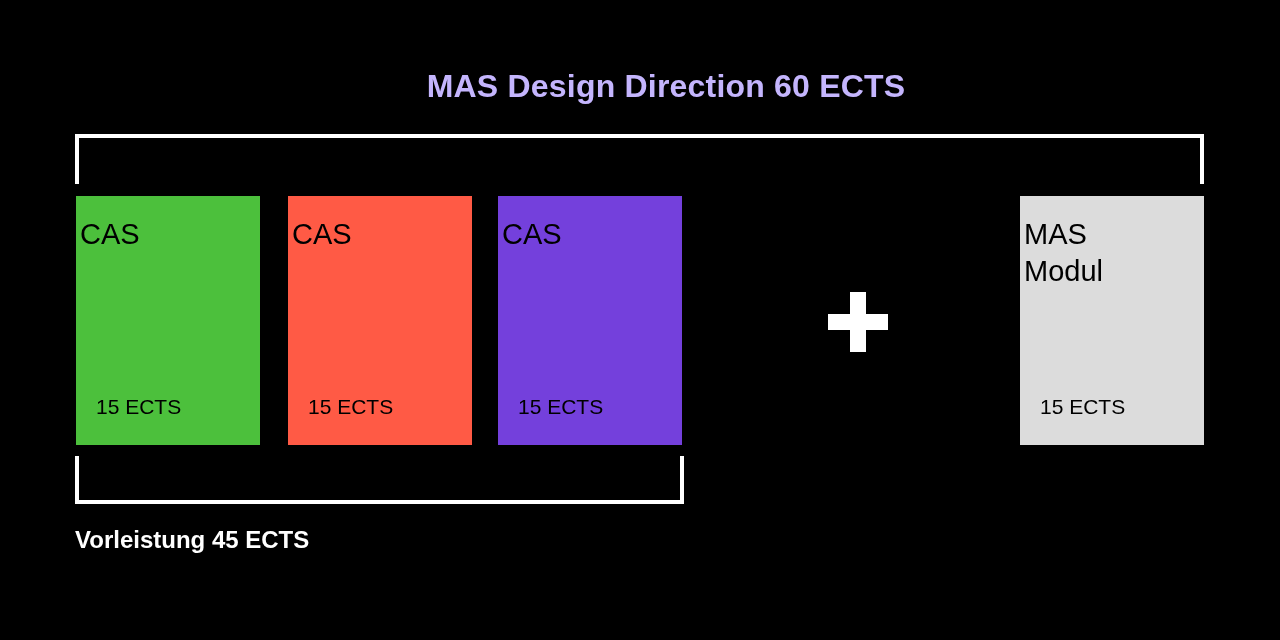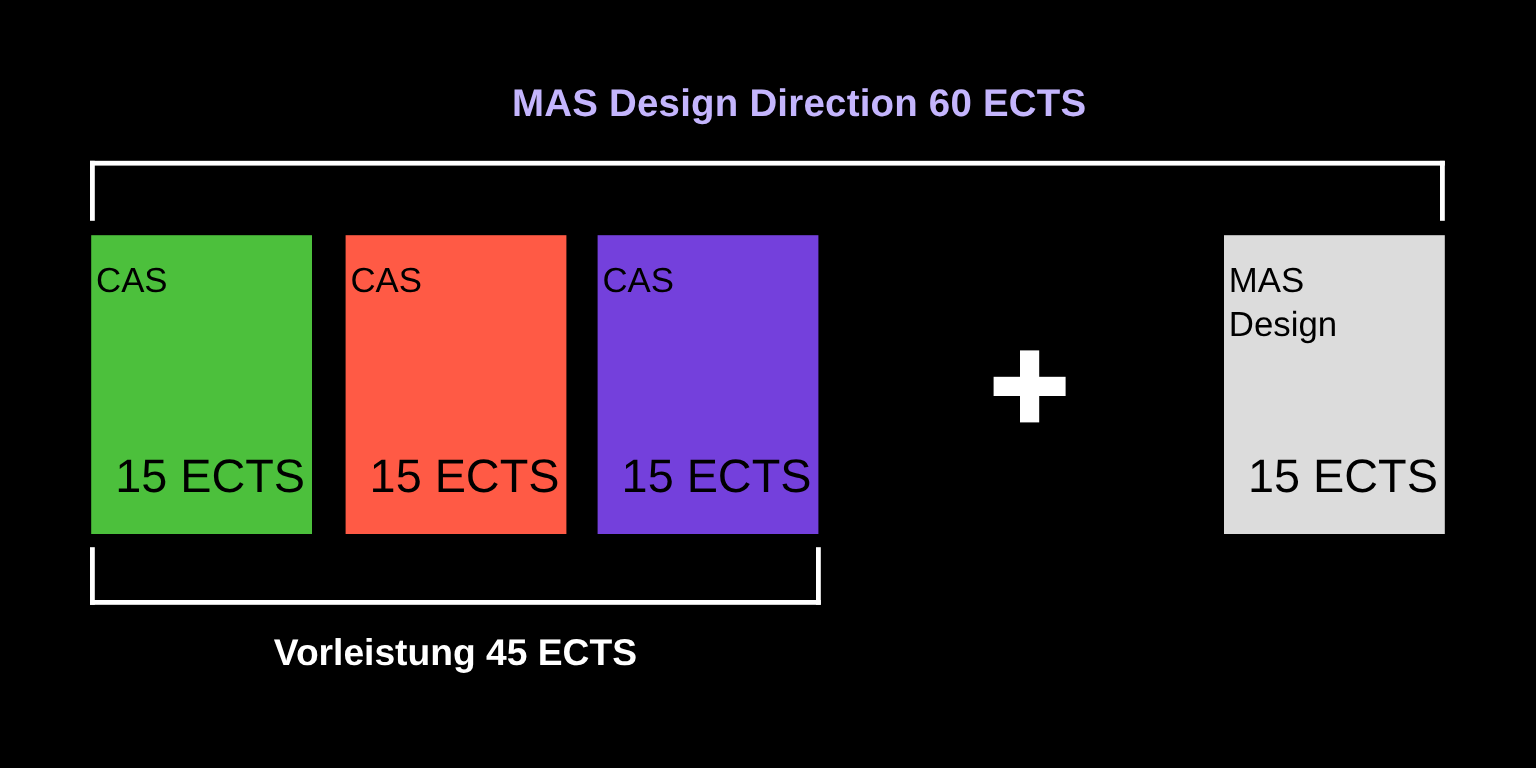--- a/index.html
+++ b/index.html
@@ -56,23 +56,22 @@
     height: 48px;
     border-width: 0 4px 4px 4px;
   }
 
   
   .bracket-caption {
     position: absolute;
     left: 75px;
     top: 528px;
     width: 609px;
-    text-align: center;
     color: #ffffff;
-    font-size: 31px;
+    font-size: 24px;
     font-weight: bold;
     line-height: 1;
     white-space: nowrap;
   }
 
   
   .module-row {
     position: absolute;
     left: 0;
     top: 0;
@@ -91,21 +90,21 @@
   .module-box .module-title {
     font-size: 29px;
     font-weight: normal;
     line-height: 1.28;
     white-space: pre-line;
   }
   .module-box .module-credits {
     position: absolute;
     left: 20px;
     bottom: 28px;
-    font-size: 39px;
+    font-size: 21px;
     font-weight: normal;
     line-height: 1;
     white-space: nowrap;
   }
 
   .box-cas-1 { left: 76px; }
   .box-cas-2 { left: 288px; }
   .box-cas-3 { left: 498px; }
   .box-mas   { left: 1020px; }
 
@@ -159,21 +158,21 @@
       <div class="module-credits">15 ECTS</div>
     </div>
 
     <div class="module-box box-cas-3" style="background:#7440DC;">
       <div class="module-title">CAS</div>
       <div class="module-credits">15 ECTS</div>
     </div>
 
     <div class="module-box box-mas" style="background:#DCDCDC;">
       <div class="module-title">MAS
-Design</div>
+Modul</div>
       <div class="module-credits">15 ECTS</div>
     </div>
 
   </div>
 
   <div class="plus-sign">
     <div class="bar-h"></div>
     <div class="bar-v"></div>
   </div>
 

